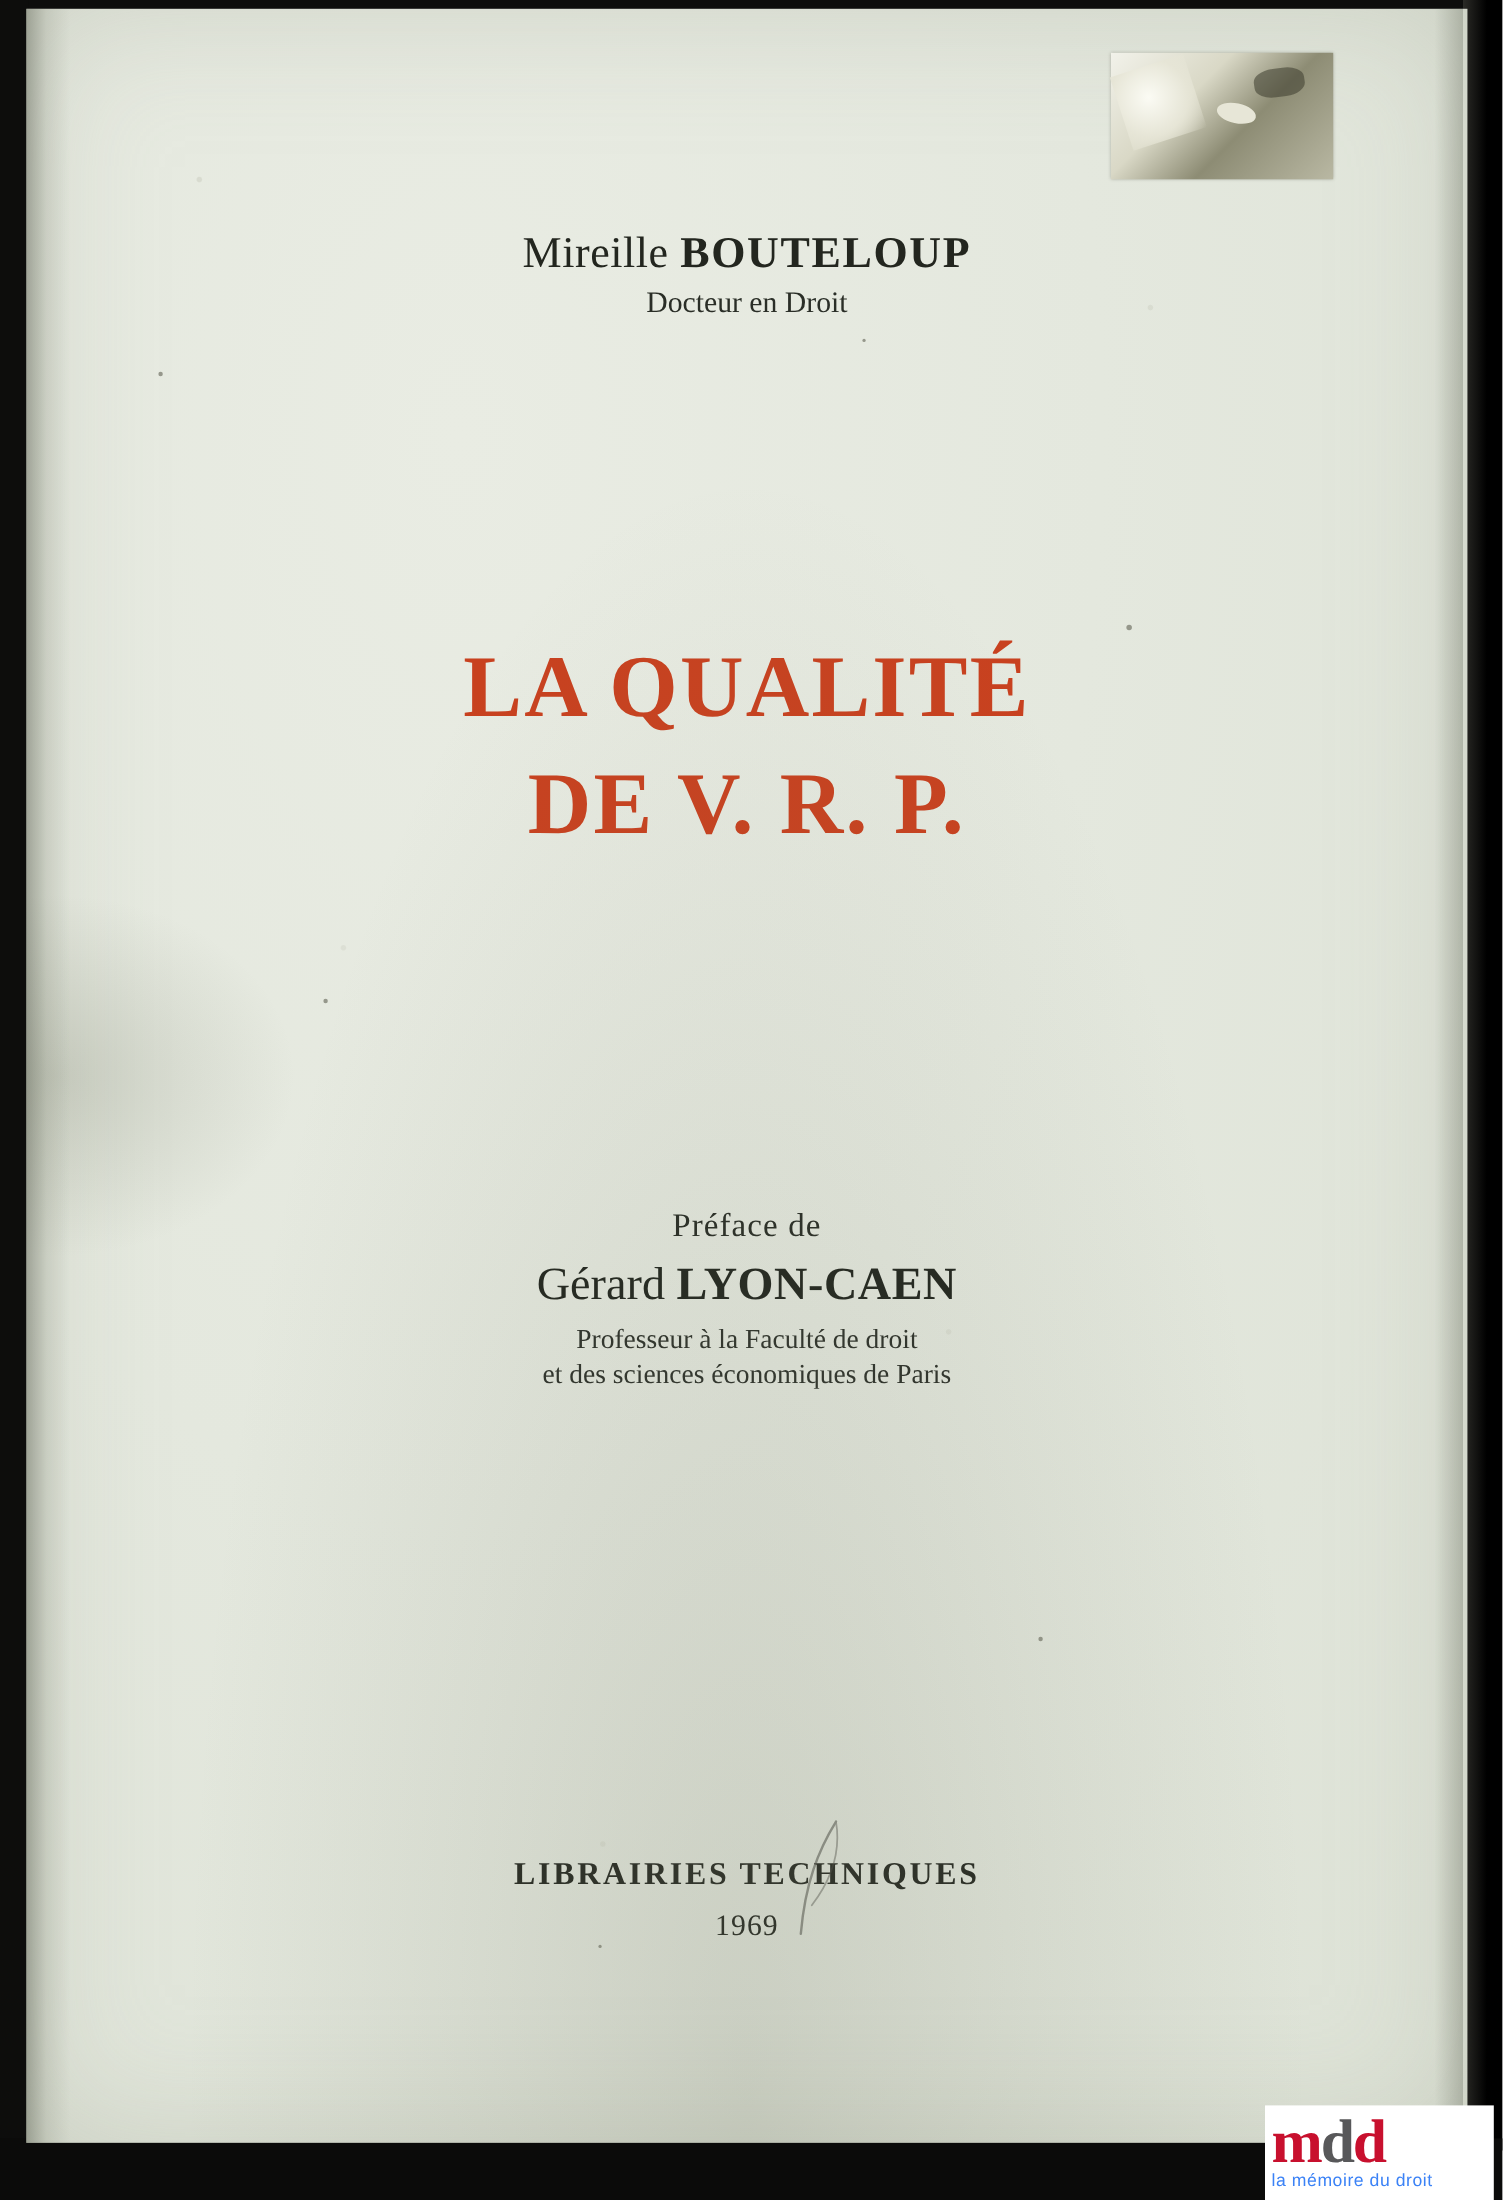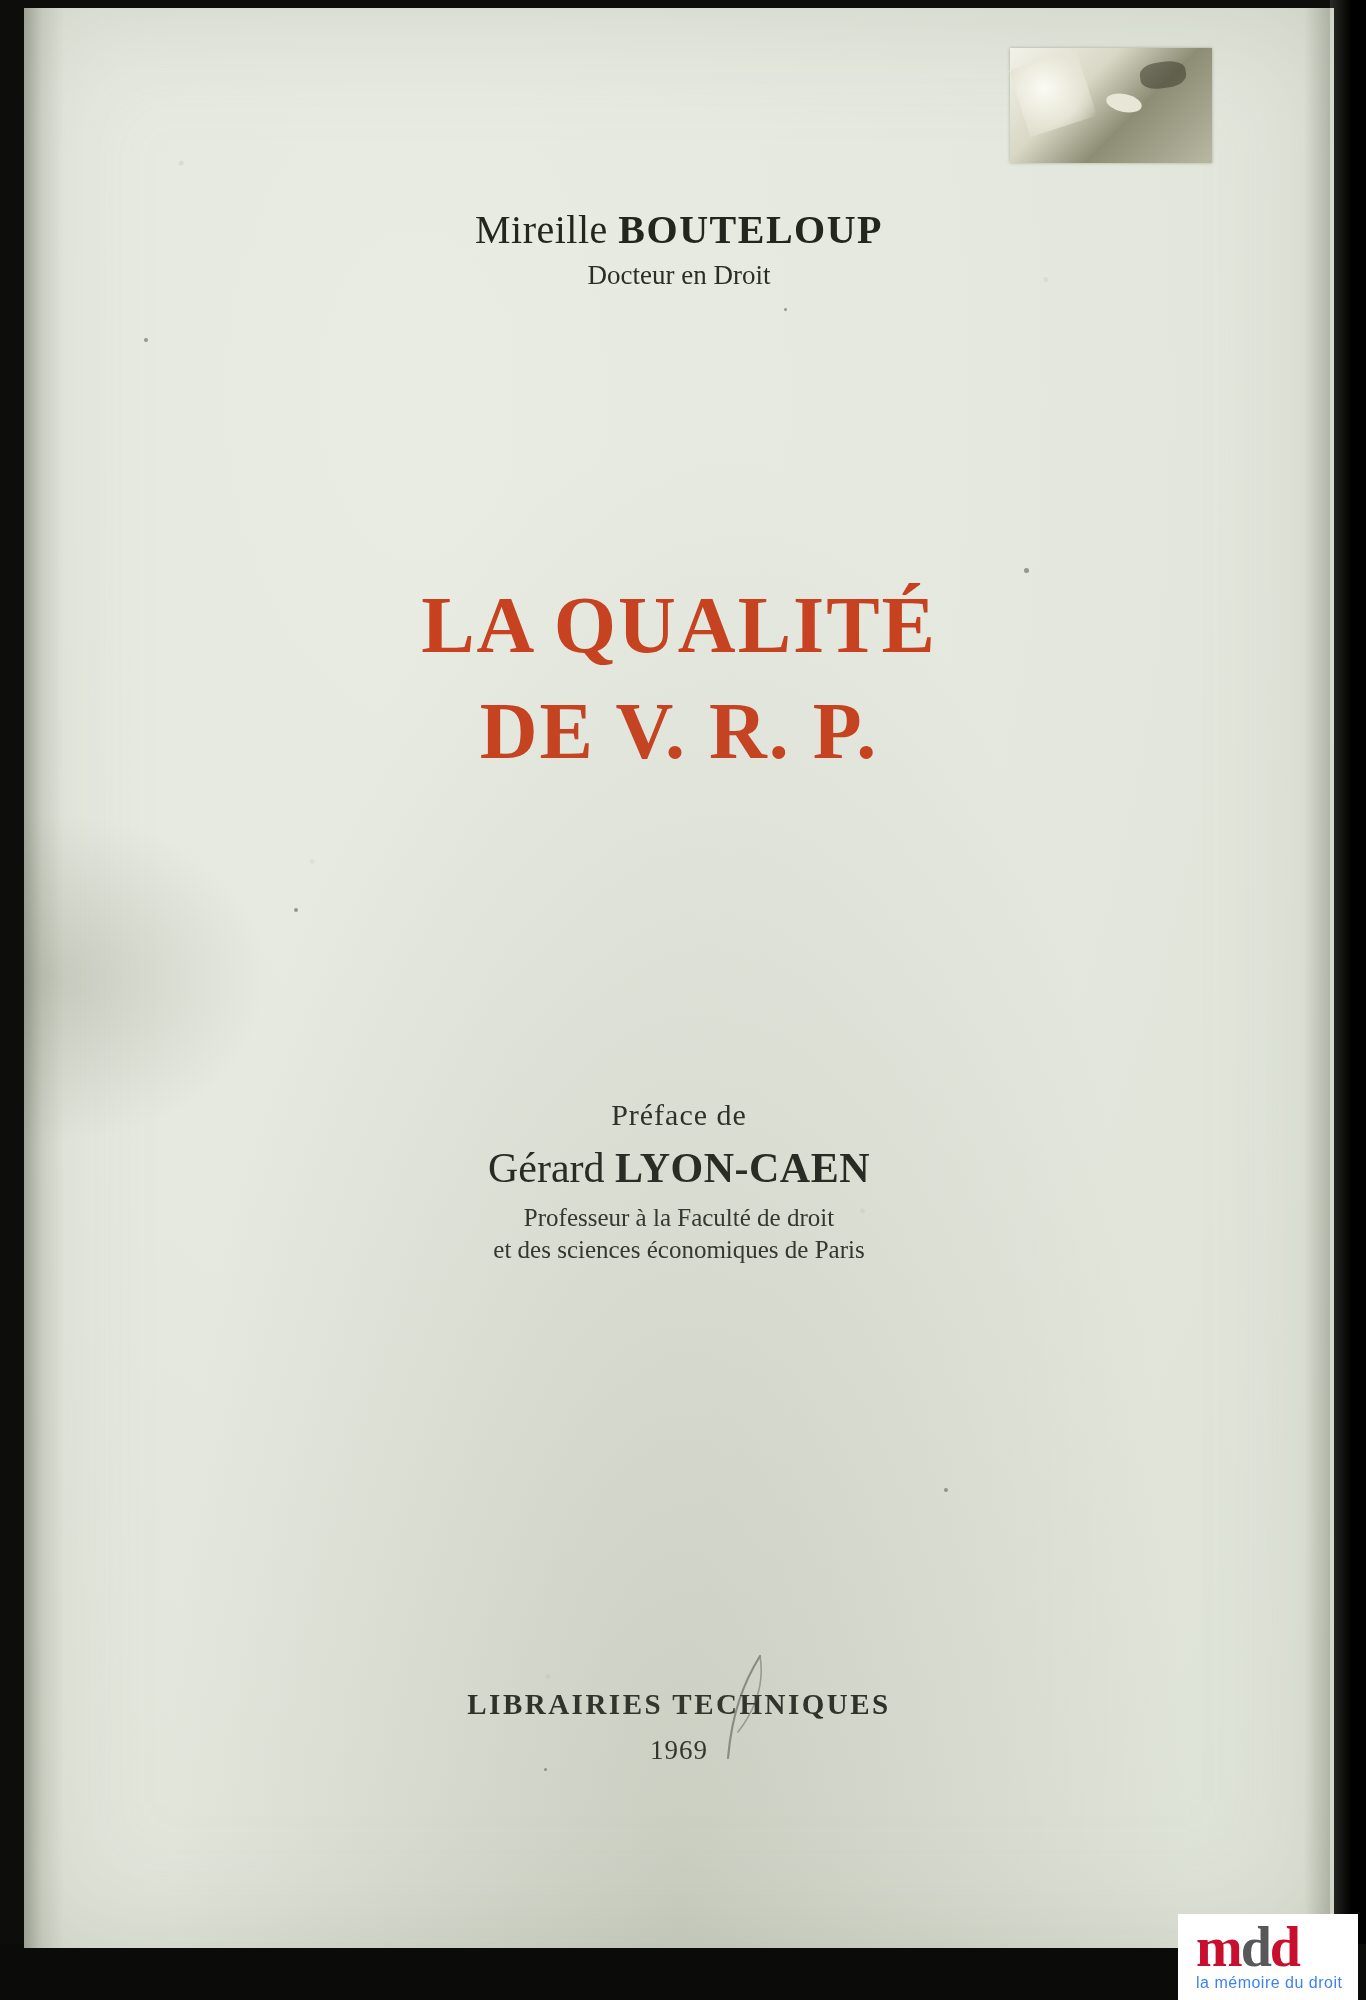--- a/index.html
+++ b/index.html
@@ -187,28 +187,28 @@
     height: 110px;
     pointer-events: none;
     opacity: 0.55;
   }
 
   
   #watermark {
     position: absolute;
     right: 8px;
     bottom: 0px;
-    width: 180px;
+    width: 208px;
     height: 86px;
     background: #ffffff;
     display: flex;
     flex-direction: column;
     align-items: flex-start;
     justify-content: center;
-    padding-left: 18px;
+    padding-left: 6px;
     box-sizing: border-box;
   }
   #watermark .mdd {
     font-family: "Liberation Serif", serif;
     font-weight: 700;
     font-size: 56px;
     line-height: 0.9;
     letter-spacing: -2px;
     color: #c8102e;
   }

